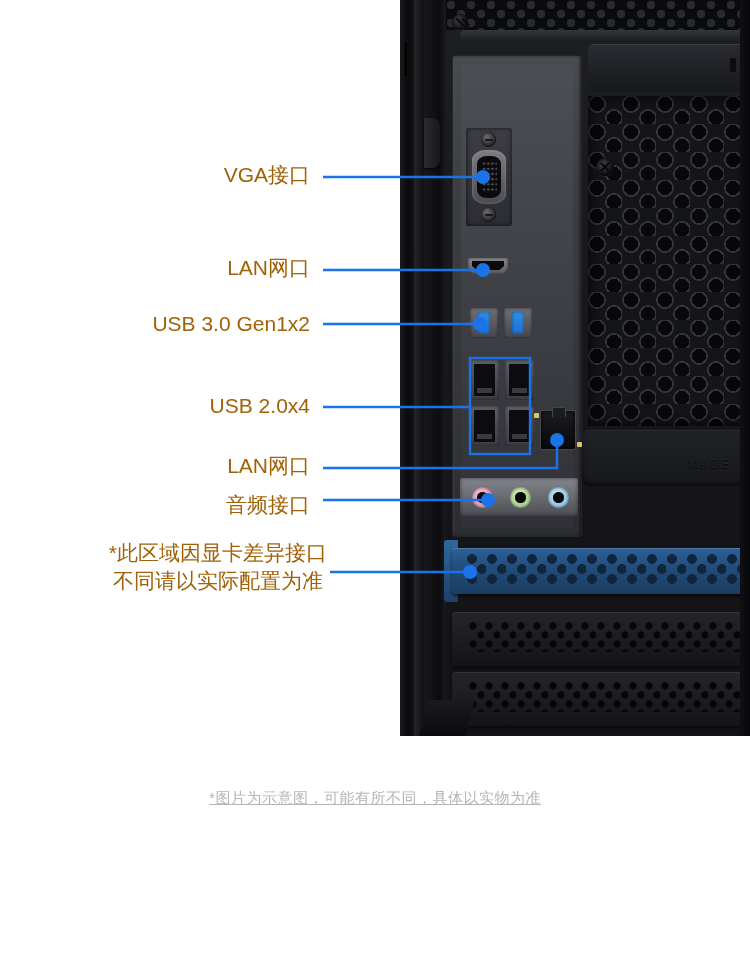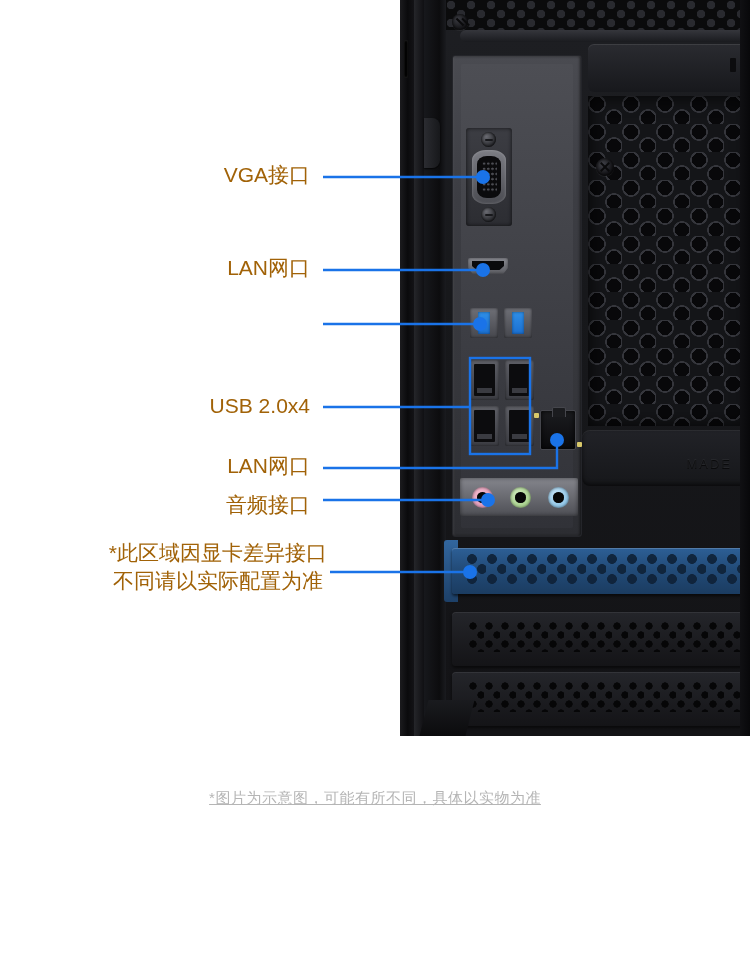--- a/index.html
+++ b/index.html
@@ -557,20 +557,21 @@
       <circle cx="557" cy="440" r="7"></circle>
       <circle cx="488" cy="500" r="7"></circle>
       <circle cx="470" cy="572" r="7"></circle>
     </g>
   </svg>
 
   <div class="label" style="right:440px; top:161px;">VGA接口</div>
 
   <div class="label" style="right:440px; top:254px;">LAN网口</div>
 
+  <div class="label" style="right:440px; top:310px;">USB 3.0 Gen1x2</div>
 
   <div class="label" style="right:440px; top:392px;">USB 2.0x4</div>
 
   <div class="label" style="right:440px; top:452px;">LAN网口</div>
 
   <div class="label" style="right:440px; top:491px;">音频接口</div>
 
   <div class="label multiline" style="right:423px; top:539px;">*此区域因显卡差异接口
 不同请以实际配置为准</div>
 

